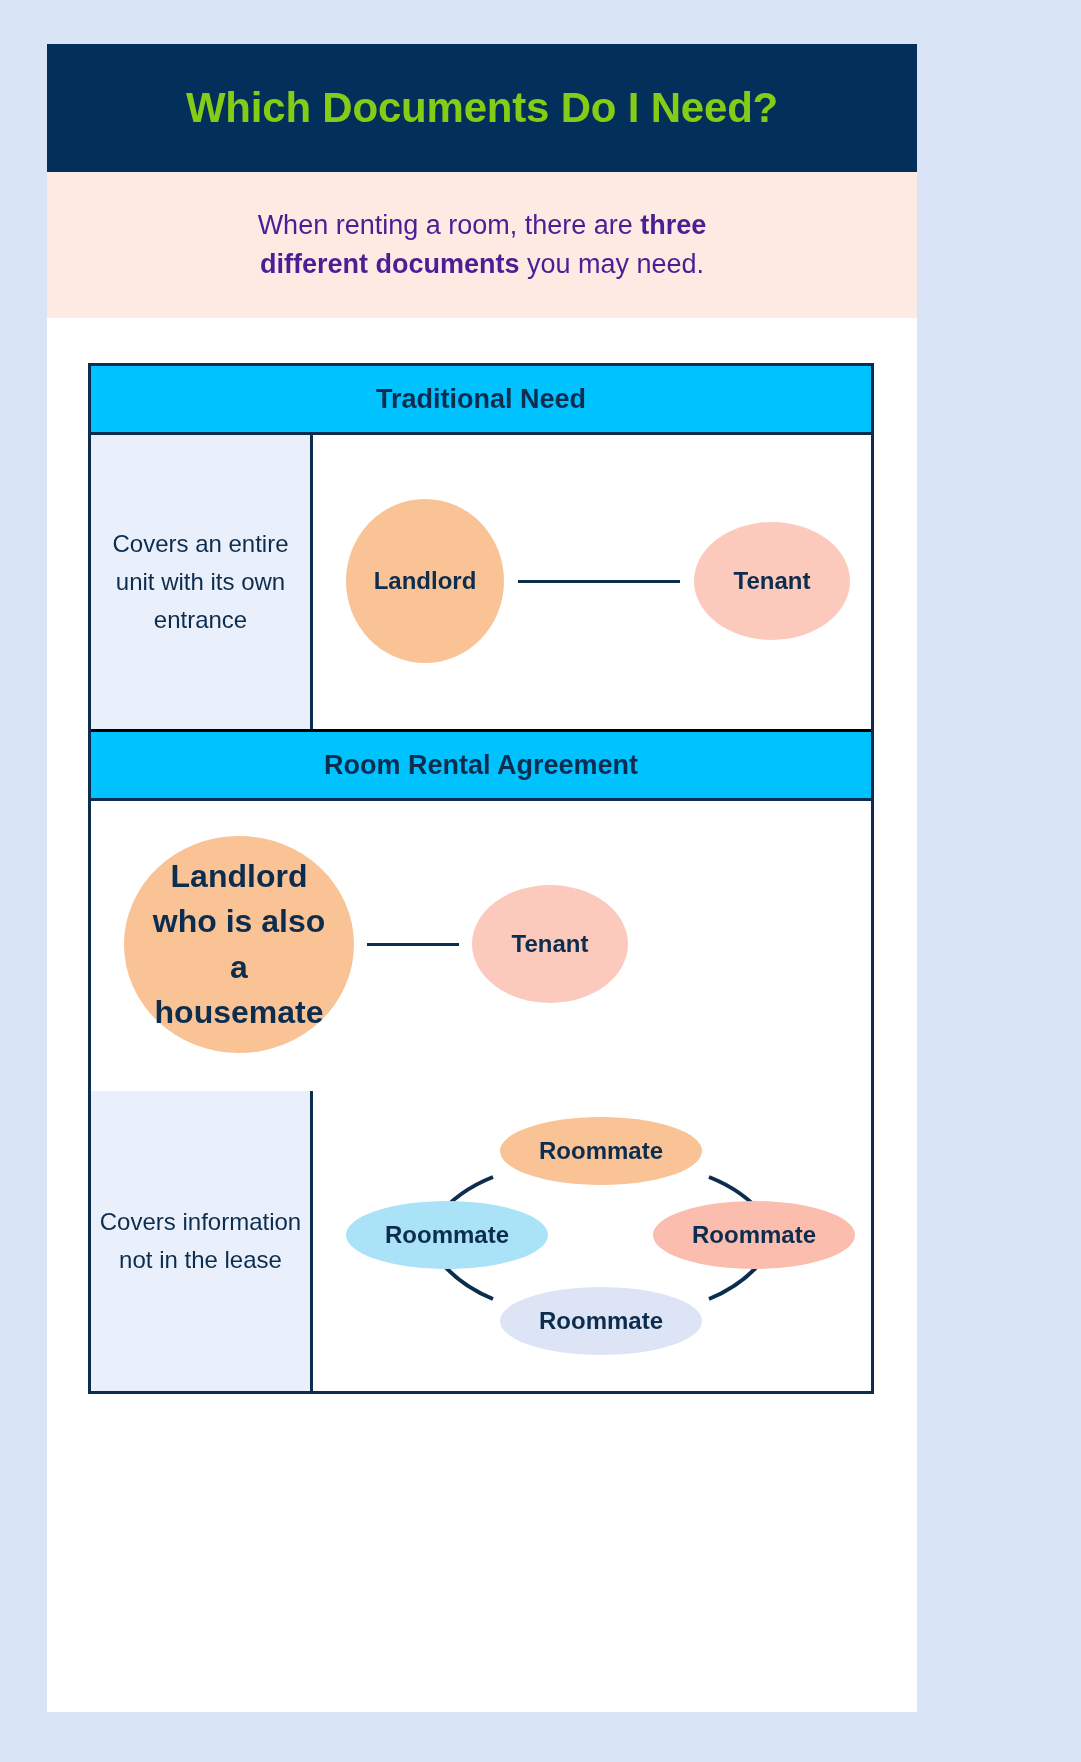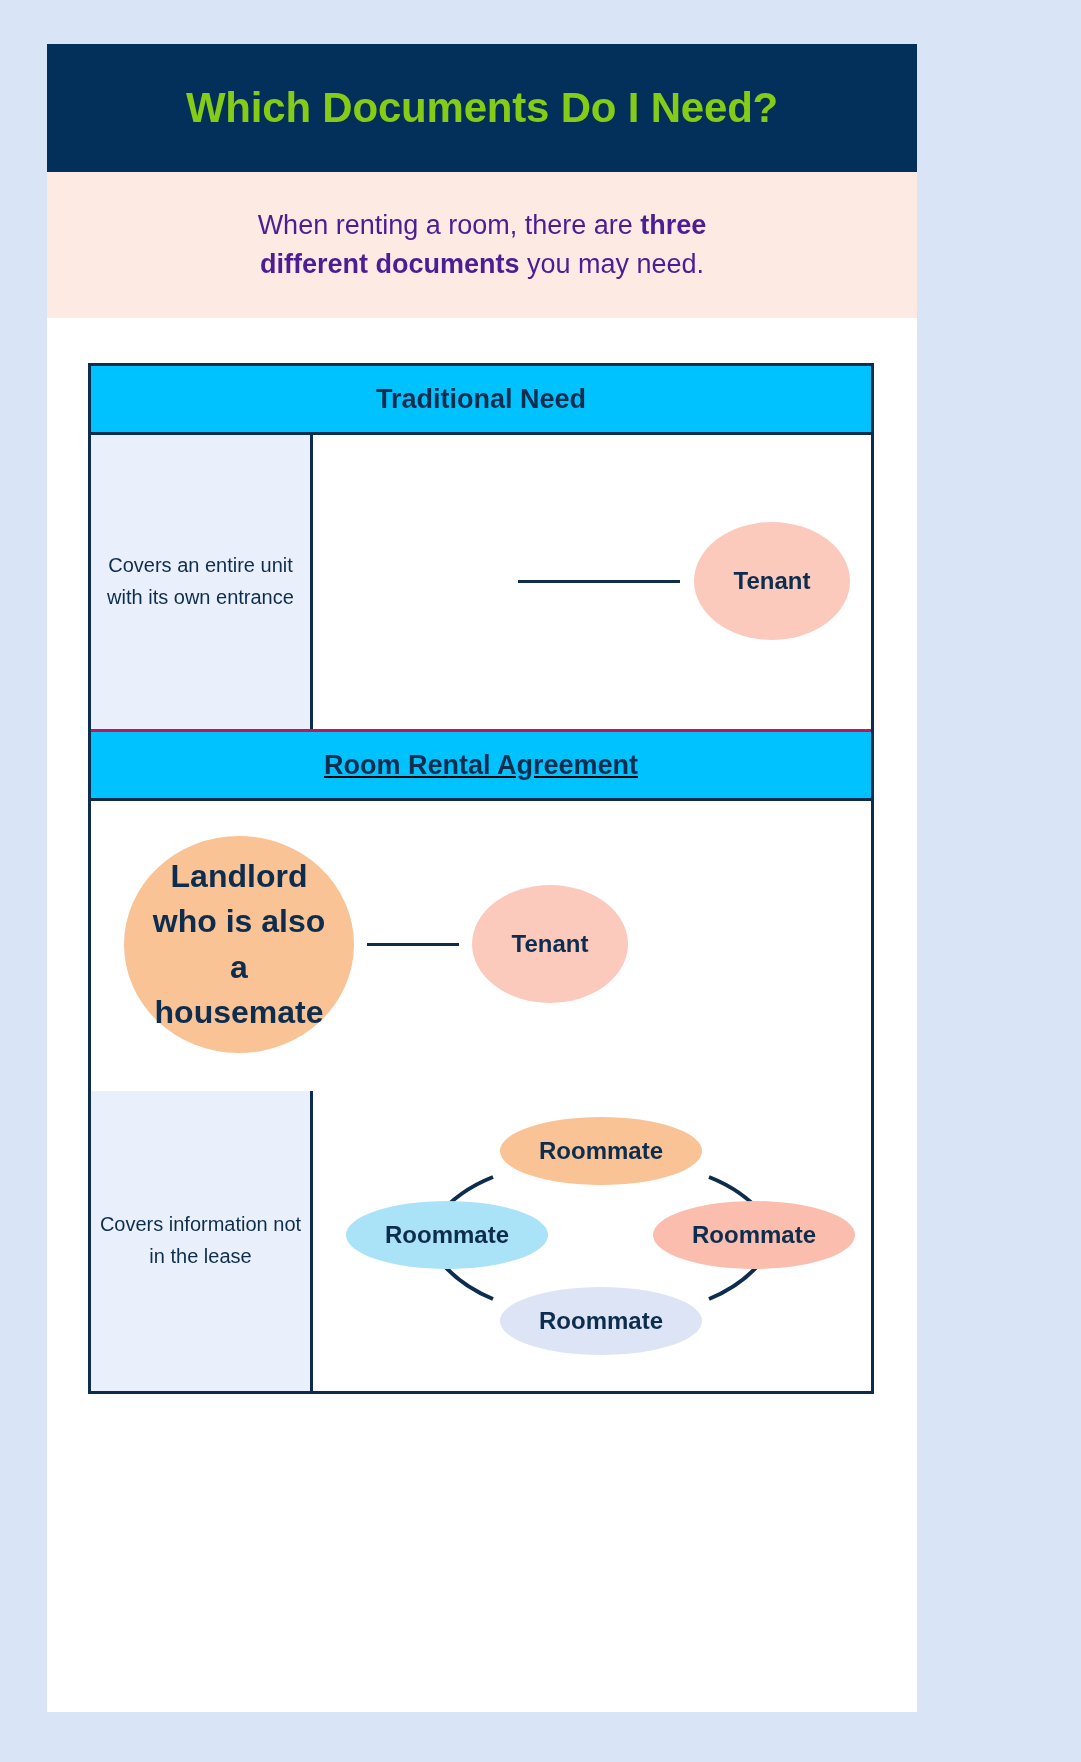--- a/index.html
+++ b/index.html
@@ -78,22 +78,21 @@
 
   .section-header {
     background: #00c2ff;
     border-bottom: 3px solid #0d2d4e;
     height: 66px;
     display: flex;
     align-items: center;
     justify-content: center;
   }
   .section-header.with-top {
-    border-top: 3px solid #be185d;
-    text-decoration: underline;
+    border-top: 3px solid #000000;
   }
   .section-title {
     color: #0d2d4e;
     font-size: 27px;
     font-weight: bold;
     text-align: center;
   }
 
   .section-body {
     display: flex;
@@ -105,21 +104,21 @@
     flex: 0 0 222px;
     background: #eaf0fb;
     border-right: 3px solid #0d2d4e;
     display: flex;
     align-items: center;
     justify-content: center;
     box-sizing: border-box;
   }
   .desc-text {
     color: #0d2d4e;
-    font-size: 20px;
+    font-size: 24px;
     line-height: 1.58;
     text-align: center;
     padding: 8px 4px;
   }
   .diagram-cell {
     flex: 1 1 auto;
     position: relative;
   }
 
   
@@ -205,20 +204,21 @@
 
       <div class="section-header">
         <div class="section-title">Traditional Need</div>
       </div>
       <div class="section-body row1">
         <div class="desc-cell">
           <div class="desc-text">Covers an entire unit with its own entrance</div>
         </div>
         <div class="diagram-cell">
           <div class="connector c-row1"></div>
+          <div class="node n-landlord1">Landlord</div>
           <div class="node n-tenant1">Tenant</div>
         </div>
       </div>
 
       <div class="section-header with-top">
         <div class="section-title">Room Rental Agreement</div>
       </div>
       <div class="section-body row2">
         <div class="diagram-cell">
           <div class="connector c-row2"></div>

